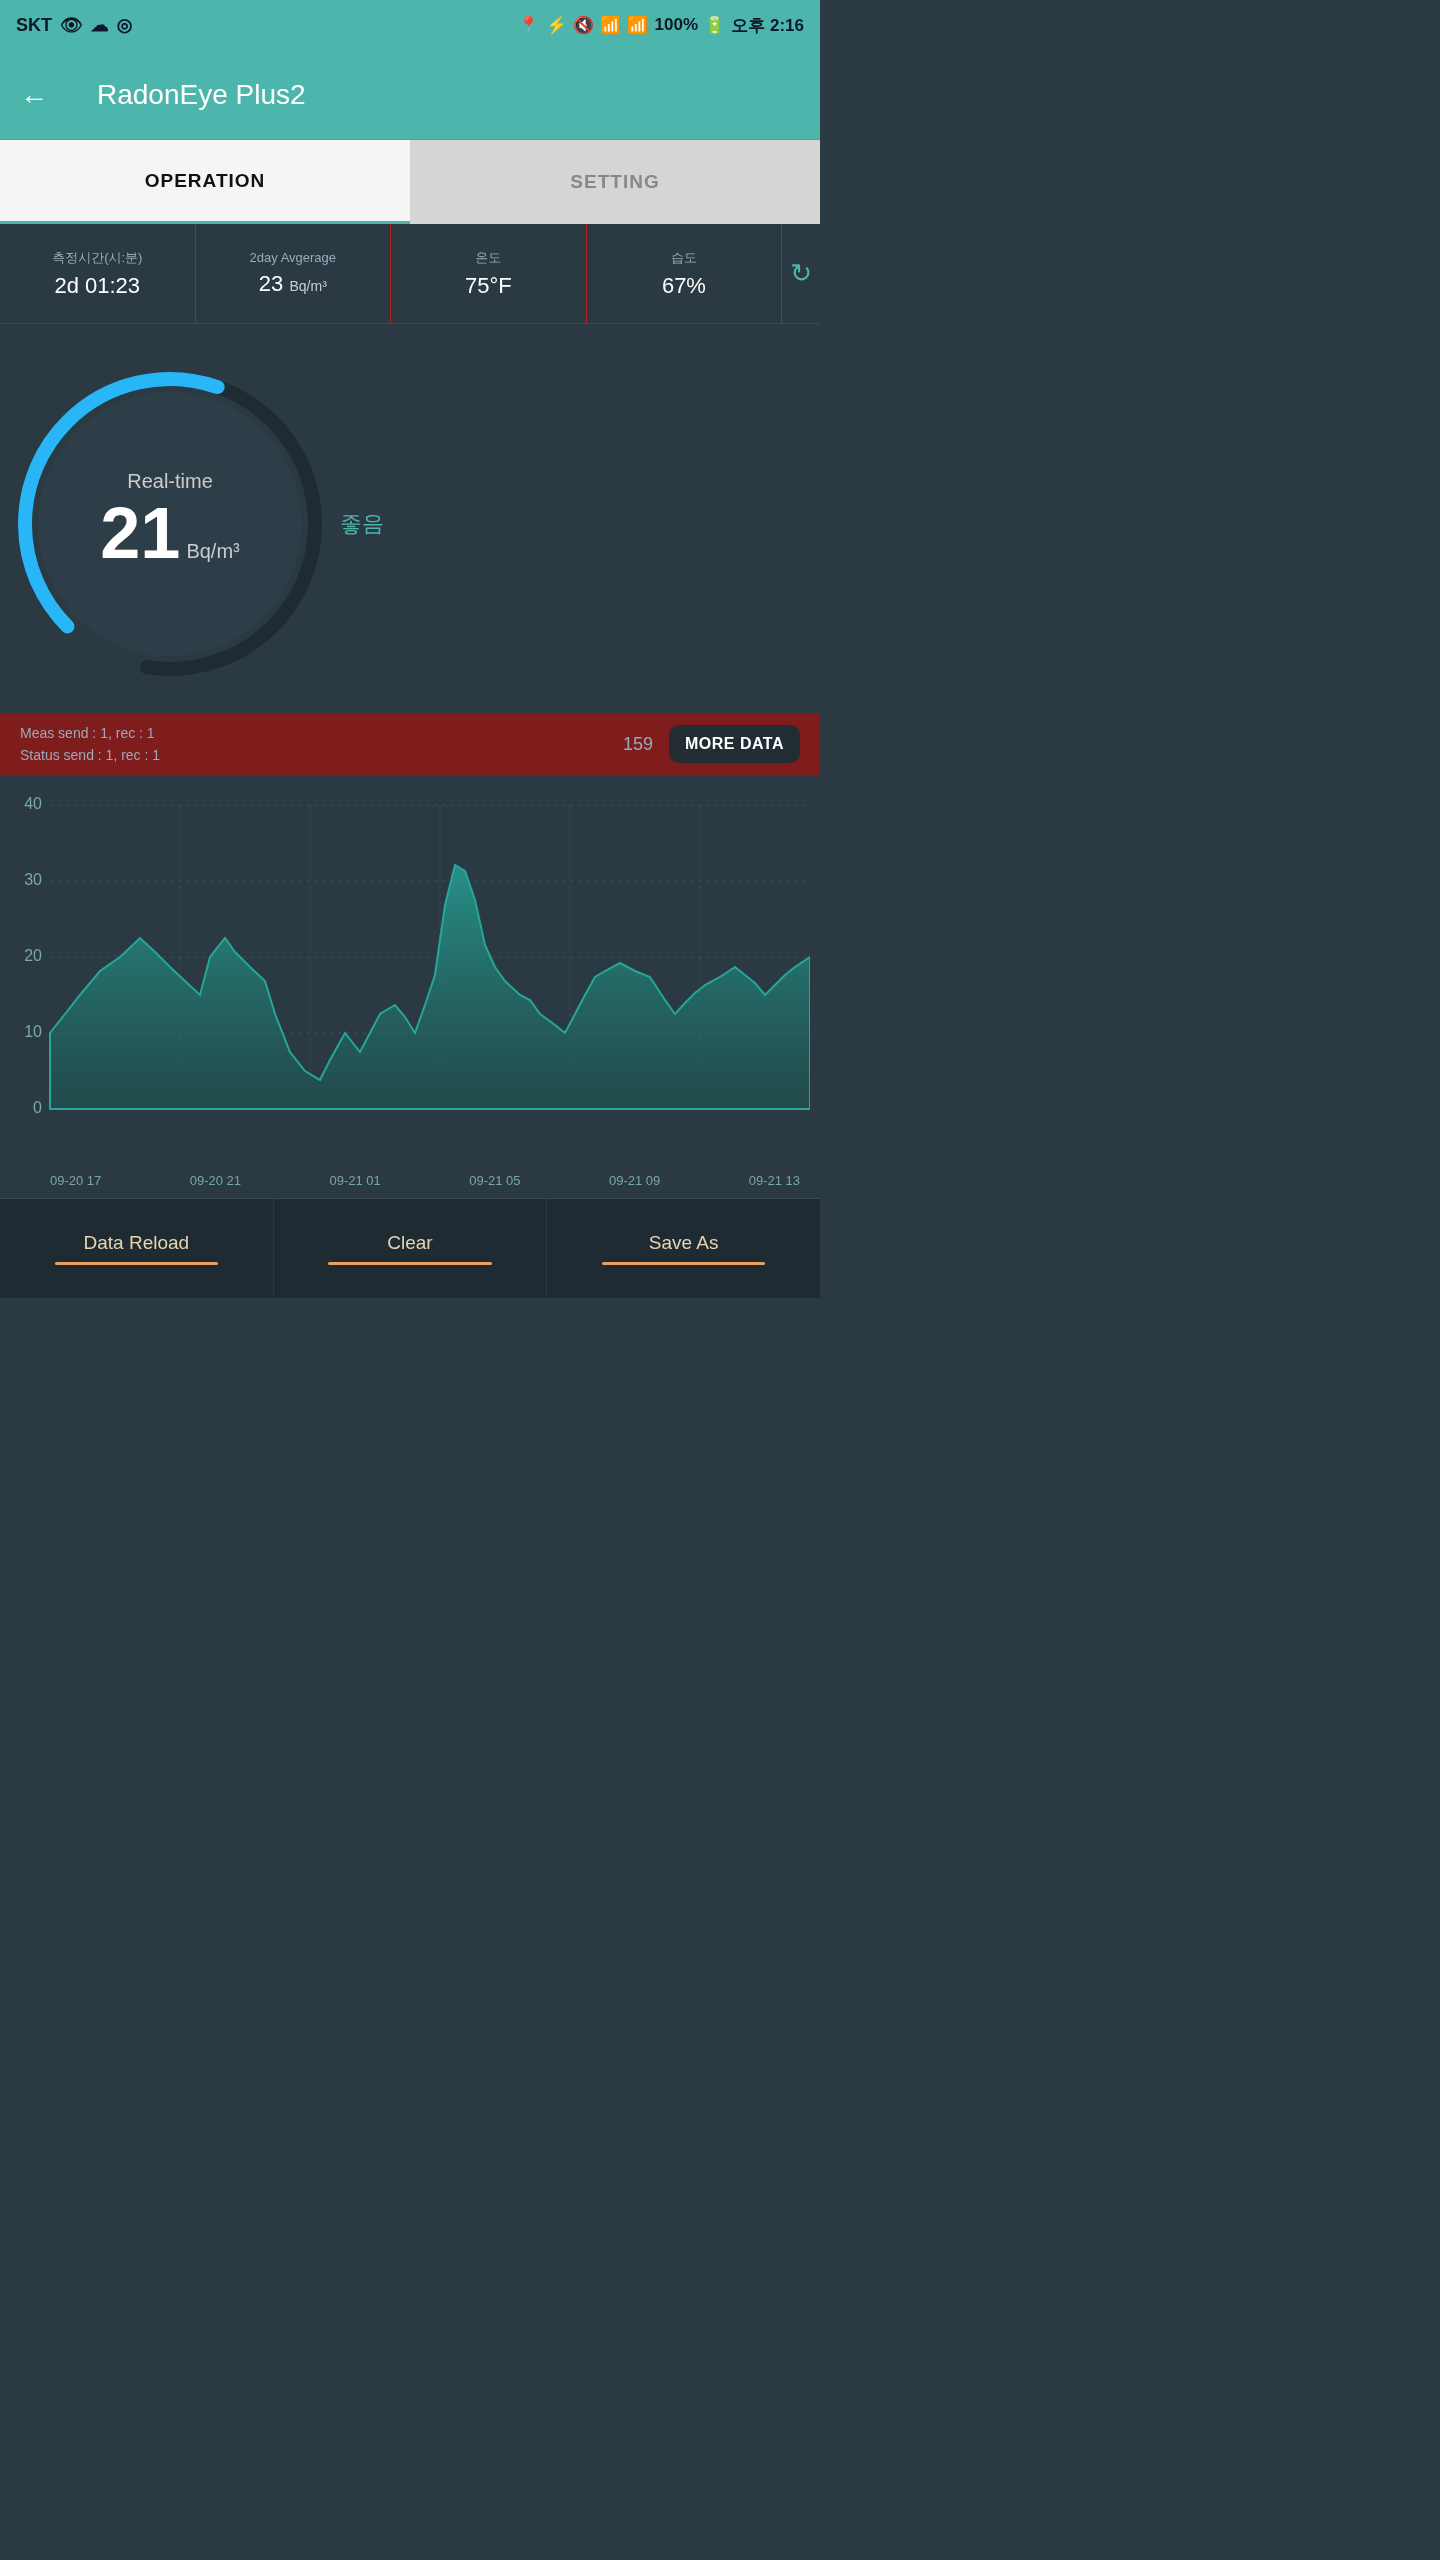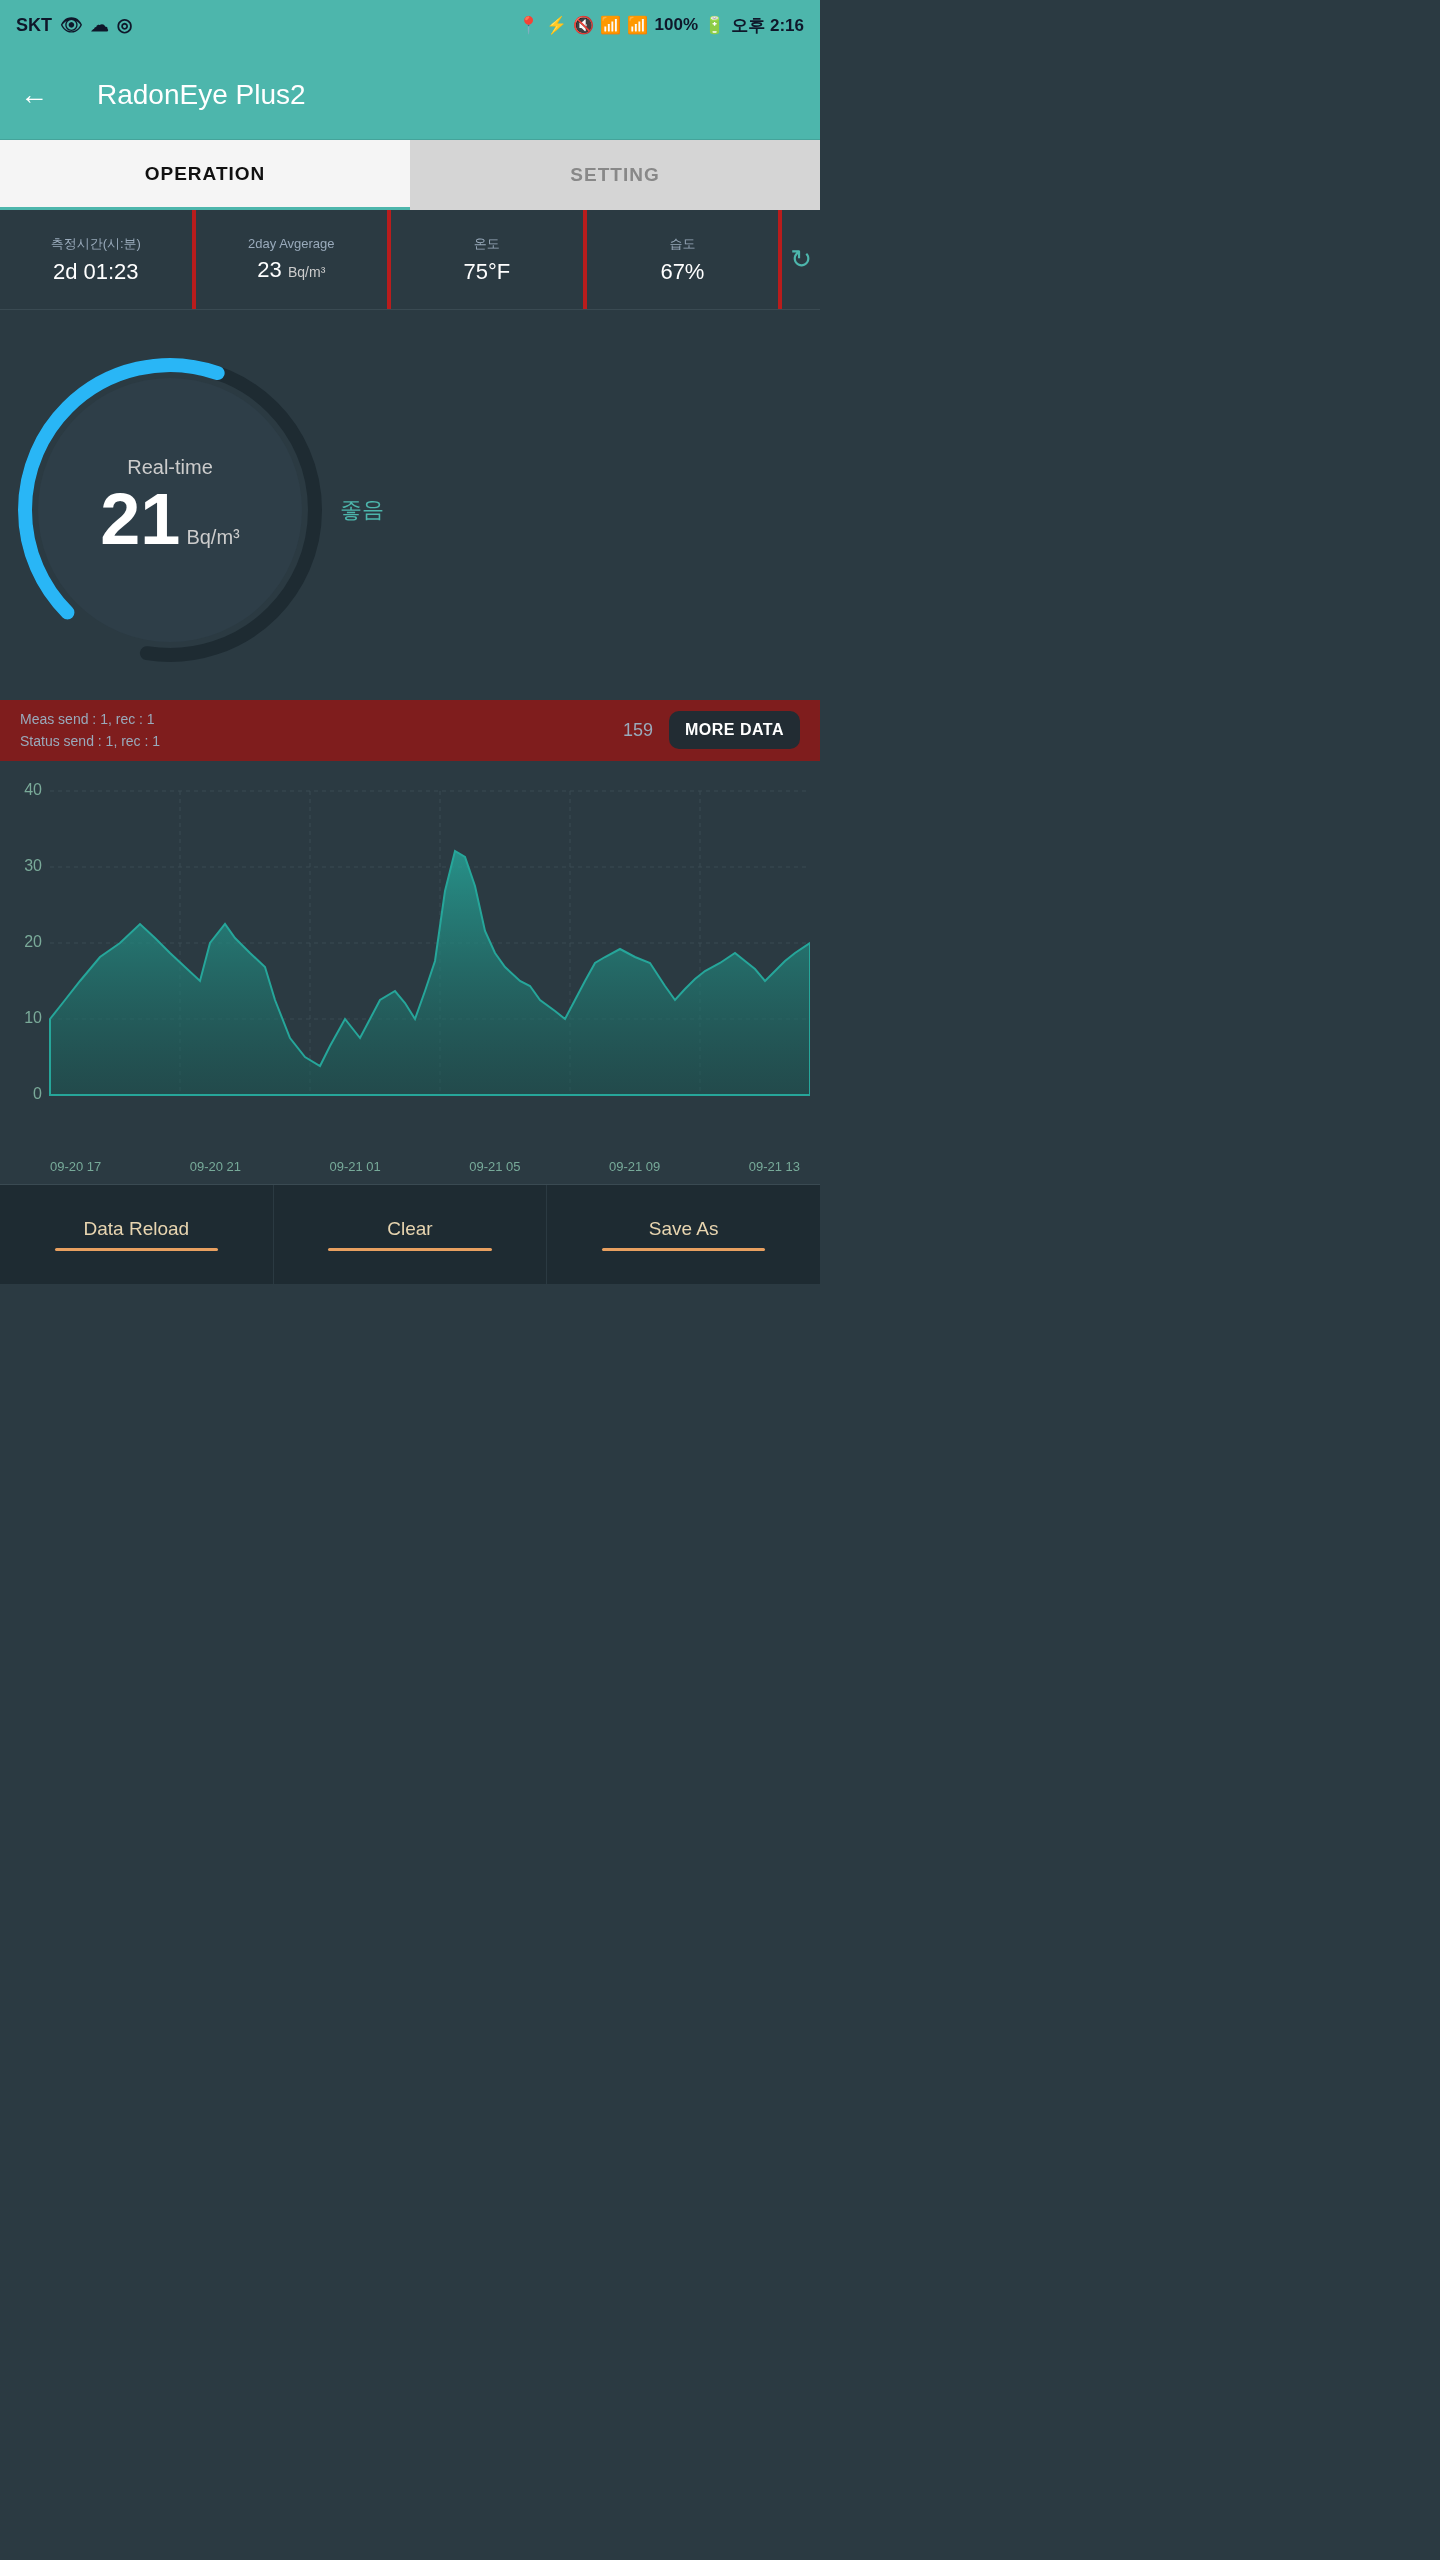--- a/index.html
+++ b/index.html
@@ -47,21 +47,21 @@
       font-size: 28px;
       font-weight: 400;
       color: white;
       margin-left: 33px;
     }
 
     
     .tabs {
       display: flex;
       background: #0f172a;
-      height: 70px;
+      height: 84px;
     }
     .tab {
       flex: 1;
       display: flex;
       align-items: center;
       justify-content: center;
       font-size: 19px;
       font-weight: bold;
       cursor: pointer;
       letter-spacing: 1px;
@@ -82,21 +82,21 @@
       background: #2b3a42;
       border-bottom: 1px solid #3a4a52;
       height: 100px;
     }
     .stat-cell {
       flex: 1;
       display: flex;
       flex-direction: column;
       align-items: center;
       justify-content: center;
-      border-right: 4px solid #b91c1c;
+      border-right: 1px solid #b91c1c;
       padding: 8px;
     }
     .stat-cell:last-child { border-right: none; }
     .stat-label {
       font-size: 13px;
       color: #9ab;
       margin-bottom: 6px;
       text-align: center;
     }
     .stat-value {

